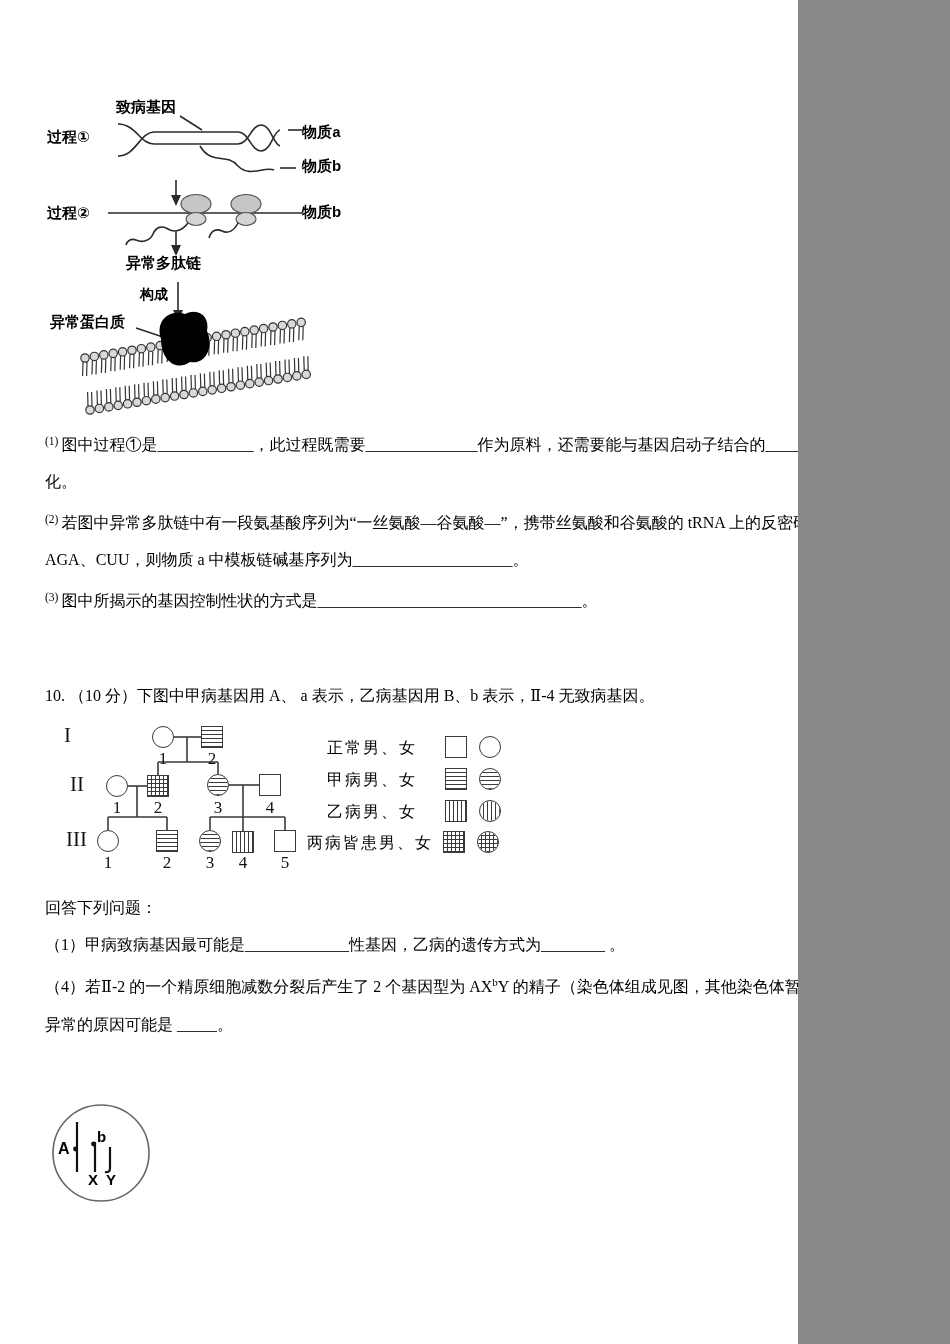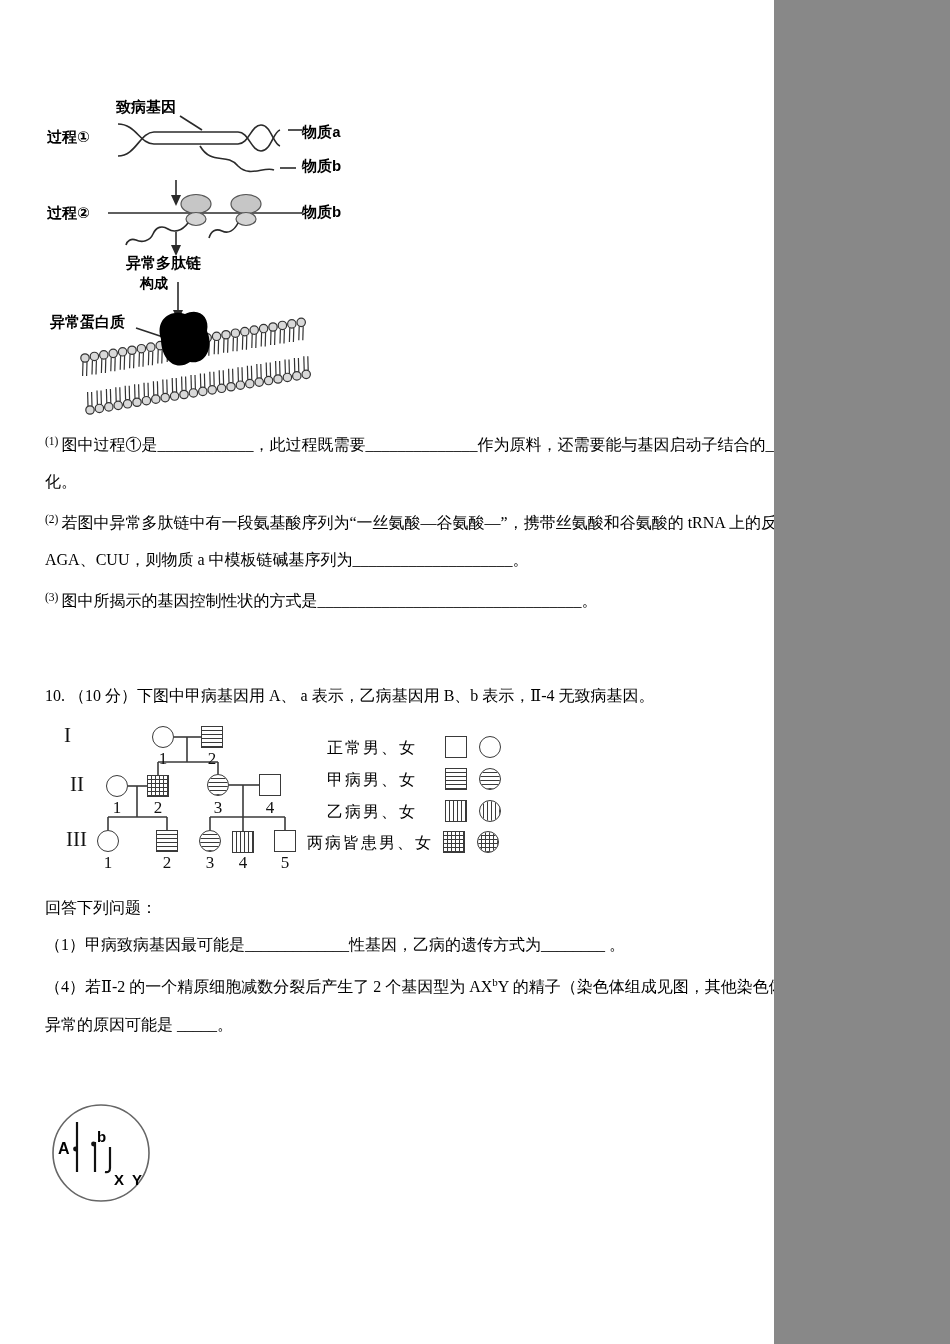--- a/index.html
+++ b/index.html
@@ -1,18 +1,18 @@
 <!DOCTYPE html>
 <html><head>
 <meta charset="utf-8">
 <style>
   html,body{margin:0;padding:0;background:#888;}
   .page{
     position:relative;width:774px;height:1344px;background:#ffffff;
-    font-family:"Liberation Serif","DejaVu Serif",serif;color:#000;overflow:hidden;
+    font-family:"Liberation Serif","DejaVu Serif",serif;color:#000;overflow:hidden;padding-left:24px;
   }
   .abs{position:absolute;}
   
   .dlbl{
     position:absolute;font-family:"Liberation Sans","DejaVu Sans",sans-serif;
     font-weight:bold;font-size:15px;color:#000;white-space:nowrap;line-height:1.1;
   }
   
   .tblock{position:absolute;font-size:16px;line-height:37.4px;color:#000;}
   .tblock p{margin:0;overflow-wrap:anywhere;}
@@ -239,21 +239,21 @@
     <path d="M121,251 C115,233 129,221 145,226 C159,219 170,229 167,243 C174,259 166,277 150,274 C136,284 121,272 121,251 Z" fill="#000"></path>
   </svg>
 
   <span class="dlbl" style="left:116px;top:99px;">致病基因</span>
   <span class="dlbl" style="left:47px;top:129px;">过程①</span>
   <span class="dlbl" style="left:302px;top:126px;font-family:Liberation Mono, monospace;">物质a</span>
   <span class="dlbl" style="left:302px;top:158px;">物质b</span>
   <span class="dlbl" style="left:47px;top:205px;">过程②</span>
   <span class="dlbl" style="left:302px;top:204px;">物质b</span>
   <span class="dlbl" style="left:126px;top:255px;">异常多肽链</span>
-  <span class="dlbl" style="left:140px;top:276px;font-size:14px;">构成</span>
+  <span class="dlbl" style="left:140px;top:287px;font-size:14px;">构成</span>
   <span class="dlbl" style="left:50px;top:314px;">异常蛋白质</span>
 
   <div class="tblock" style="left:45px;top:423px;width:868px;">
     <p><span class="marker">(1)</span><span>图中过程①是____________，此过程既需要______________作为原料，还需要能与基因启动子结合的__________酶进行催化。</span></p>
     <p><span class="marker">(2)</span><span>若图中异常多肽链中有一段氨基酸序列为“一丝氨酸—谷氨酸—”，携带丝氨酸和谷氨酸的 tRNA 上的反密码子分别为 AGA、CUU，则物质 a 中模板链碱基序列为____________________。</span></p>
     <p><span class="marker">(3)</span><span>图中所揭示的基因控制性状的方式是_________________________________。</span></p>
   </div>
 
   <div class="tblock" style="left:45px;top:677px;width:872px;">
     <p>10. （10 分）下图中甲病基因用 A、 a 表示，乙病基因用 B、b 表示，Ⅱ-4 无致病基因。</p>
@@ -335,15 +335,15 @@
   <svg class="abs" style="left:45px;top:1100px;" width="120" height="112" viewBox="0 0 120 112">
     <circle cx="56" cy="53" r="48" fill="none" stroke="#666" stroke-width="1.6"></circle>
     <line x1="32" y1="22" x2="32" y2="72" stroke="#111" stroke-width="2.2"></line>
     <circle cx="30.5" cy="49" r="2.4" fill="#111"></circle>
     <line x1="50" y1="42" x2="50" y2="72" stroke="#111" stroke-width="2.2"></line>
     <circle cx="48.5" cy="44" r="2.4" fill="#111"></circle>
     <path d="M65,47 L65,68 Q65,73 60,72" fill="none" stroke="#111" stroke-width="2.2"></path>
   </svg>
   <span class="celllbl" style="left:58px;top:1140px;font-size:16px;">A</span>
   <span class="celllbl" style="left:97px;top:1128px;">b</span>
-  <span class="celllbl" style="left:88px;top:1171px;letter-spacing:2px;margin-left:26px;">X Y</span>
+  <span class="celllbl" style="left:88px;top:1171px;letter-spacing:2px;">X Y</span>
 
 </div>
 
 </body></html>

